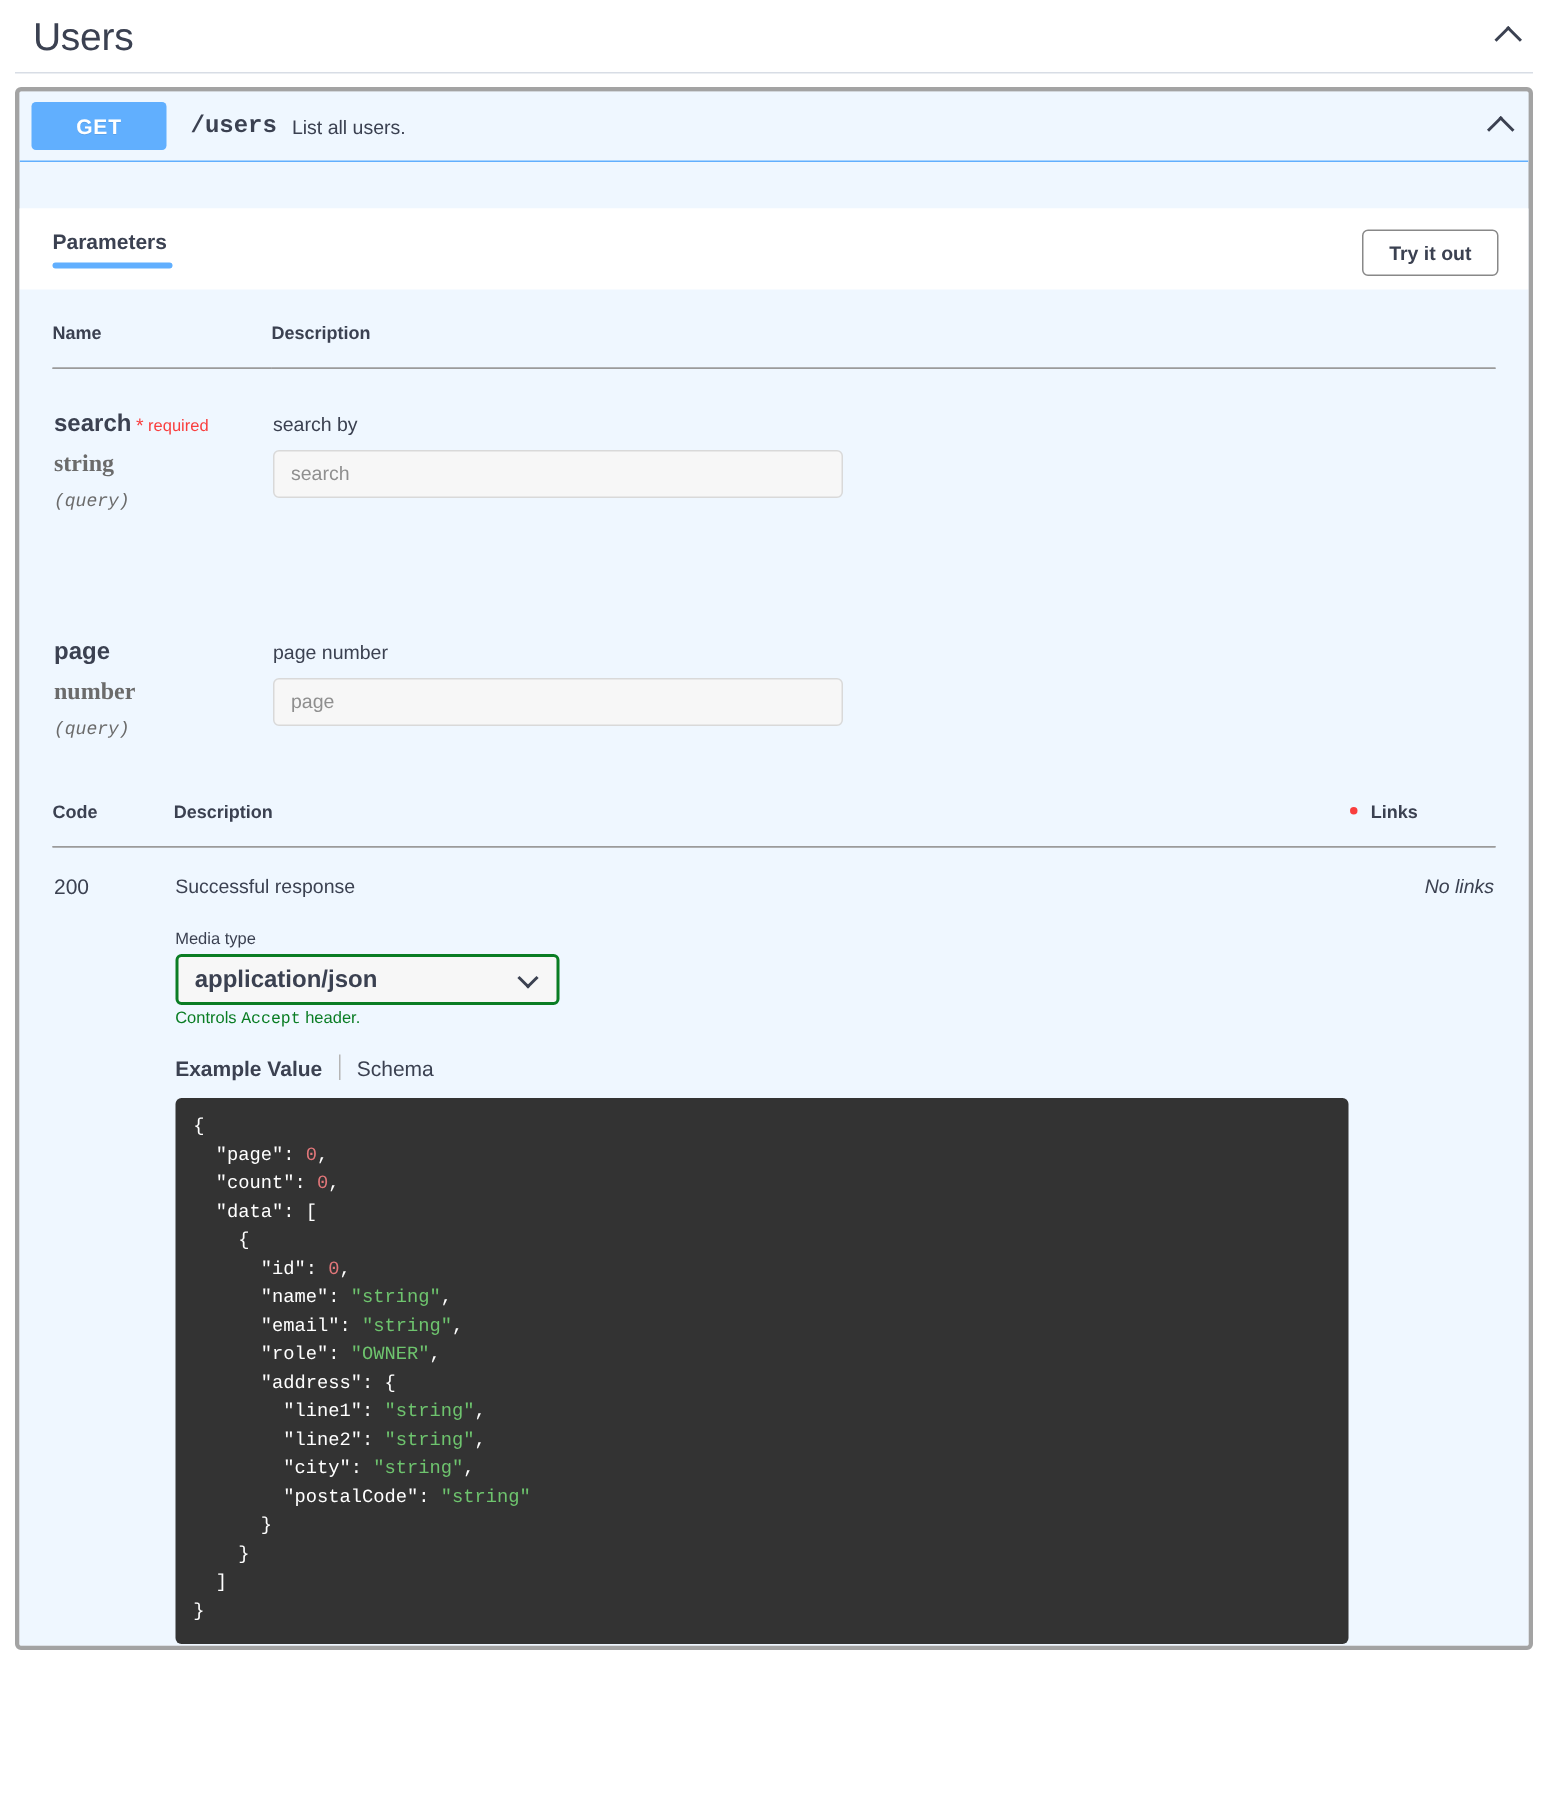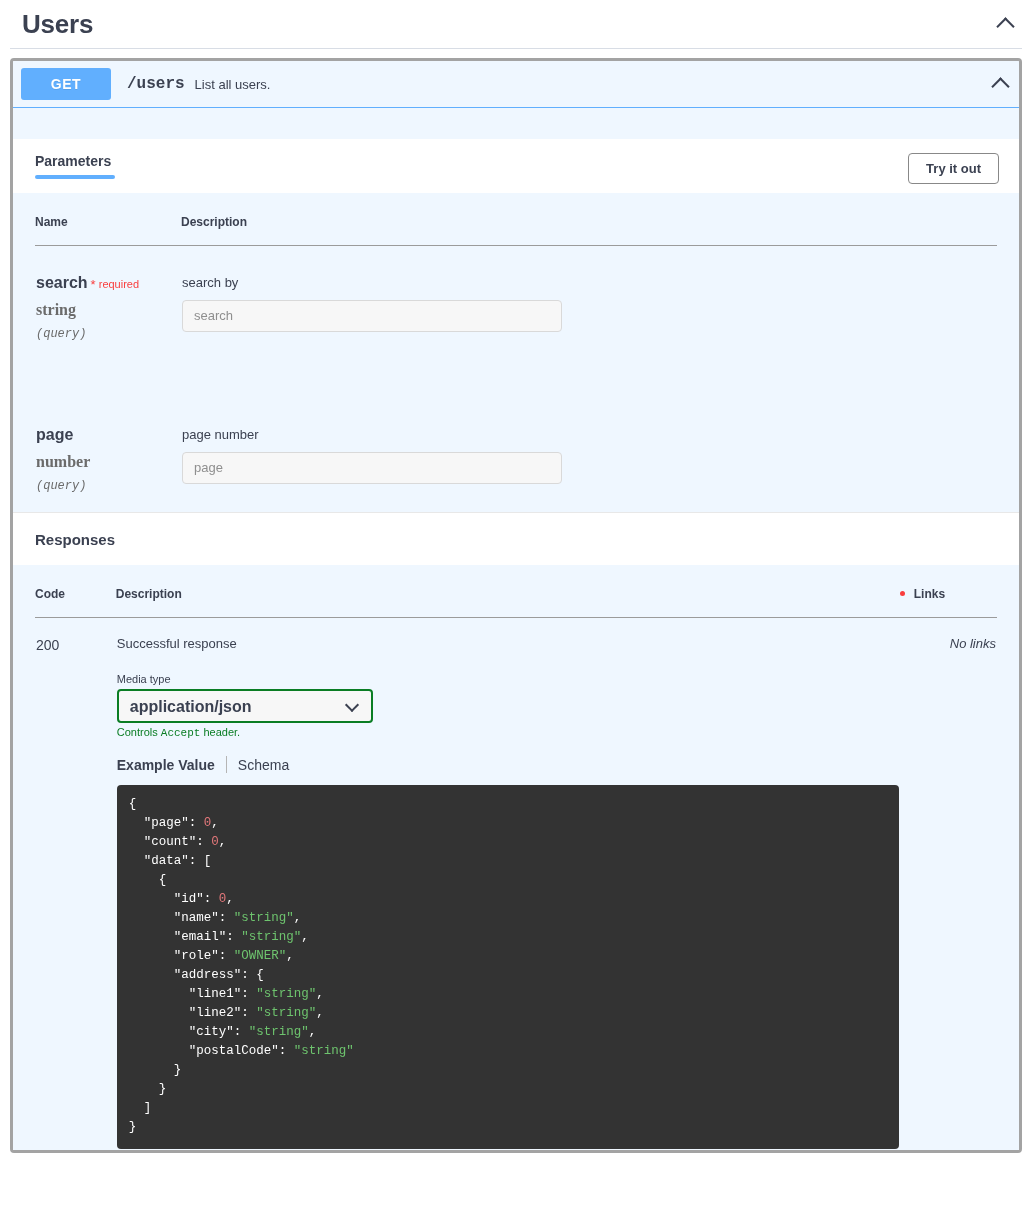--- a/index.html
+++ b/index.html
@@ -11,21 +11,21 @@
   }
   .page { width: 1032px; min-height: 1205px; position: relative; background:#fff; }
 
   
   .tag-header {
     display: flex; align-items: center; justify-content: space-between;
     padding: 0 12px 0 12px;
     height: 48px;
   }
   .tag-title {
-    font-size: 26px; font-weight: 700; color: #3b4151;
+    font-size: 26px; font-weight: 400; color: #3b4151;
     letter-spacing: -0.2px; padding-left: 10px;
   }
   .chevron-btn {
     width: 30px; height: 30px; display:flex; align-items:center; justify-content:center;
     background: transparent; border: none; cursor: pointer; padding:0;
   }
   .chev {
     display:block; width: 13px; height: 13px;
     border-left: 2.4px solid #3b4151; border-top: 2.4px solid #3b4151;
     transform: rotate(45deg); margin-top: 4px;
@@ -281,23 +281,20 @@
               </td>
               <td>
                 <div class="p-desc">page number</div>
                 <input class="p-input" type="text" placeholder="page" style="">
               </td>
             </tr>
           </tbody>
         </table>
       </div>
 
-      <div class="responses-head">
-        <div class="responses-title">Responses</div>
-      </div>
 
       <div class="responses-section">
         <table class="resp">
           <thead>
             <tr>
               <th class="col-code">Code</th>
               <th>Description</th>
               <th class="col-links"><span class="links-dot"></span><span>Links</span></th>
             </tr>
           </thead>

